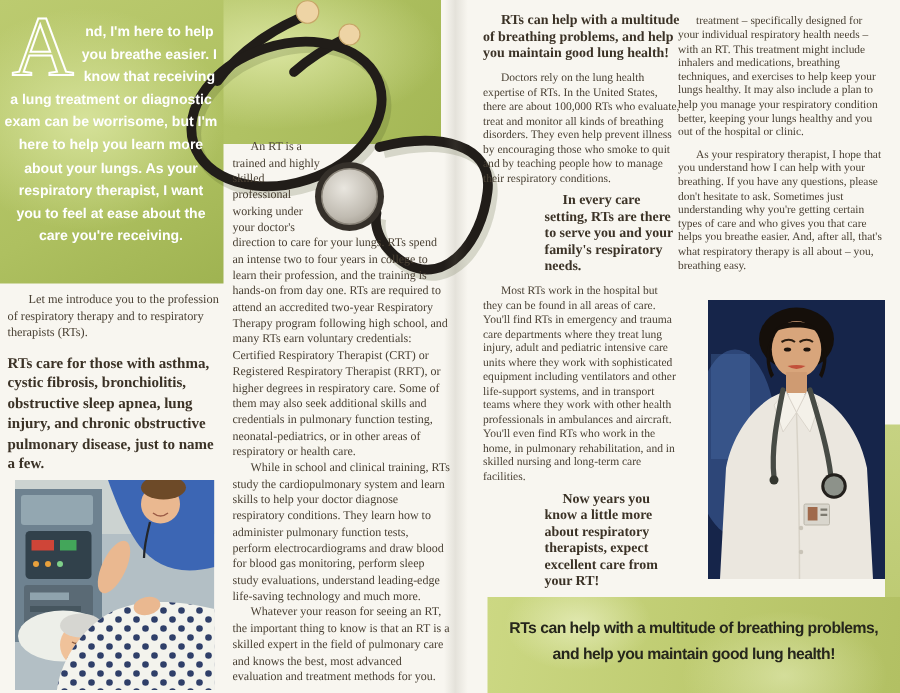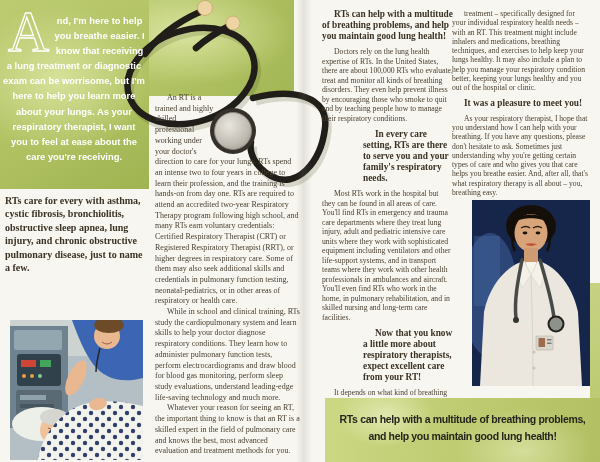--- a/index.html
+++ b/index.html
@@ -108,21 +108,22 @@
       <circle cx="130" cy="131" r="18.5" fill="url(#cpg)"></circle>
       <circle cx="130" cy="131" r="18.5" fill="none" stroke="#8c867b" stroke-width="1"></circle>
     </g>
   </svg>
 
   <div class="intro-wrap">
     <span class="dropcap">A</span>
     <p class="intro-p">nd, I'm here to help you breathe easier. I know that receiving a lung treatment or diagnostic exam can be worrisome, but I'm here to help you learn more about your lungs. As your respiratory therapist, I want you to feel at ease about the care you're receiving.</p>
   </div>
   <div class="p1-body">
-    <p class="p1-bold">RTs care for every with asthma, cystic fibrosis, bronchiolitis, obstructive sleep apnea, lung injury, and chronic obstructive pulmonary disease, just to name a few.</p>
+    <p class="p1-lead">Let me introduce you to the profession of respiratory therapy and to respiratory therapists (RTs).</p>
+    <p class="p1-bold">RTs care for those with asthma, cystic fibrosis, bronchiolitis, obstructive sleep apnea, lung injury, and chronic obstructive pulmonary disease, just to name a few.</p>
   </div>
 
   <div class="photo photo-patient" role="img" aria-label="Respiratory therapist in blue scrubs caring for an elderly patient lying in a hospital bed beside monitoring equipment">
     <svg viewBox="0 0 133 140" width="133" height="140">
       <defs>
         <pattern id="dotp" width="12" height="12" patternUnits="userSpaceOnUse">
           <circle cx="3" cy="3" r="2.2" fill="#2f3f69"></circle>
           <circle cx="9" cy="9" r="2.2" fill="#2f3f69"></circle>
         </pattern>
       </defs>
@@ -164,27 +165,26 @@
     <p>An RT is a trained and highly skilled professional working under your doctor's direction to care for your lungs. RTs spend an intense two to four years in college to learn their profession, and the training is hands-on from day one. RTs are required to attend an accredited two-year Respiratory Therapy program following high school, and many RTs earn voluntary credentials: Certified Respiratory Therapist (CRT) or Registered Respiratory Therapist (RRT), or higher degrees in respiratory care. Some of them may also seek additional skills and credentials in pulmonary function testing, neonatal-pediatrics, or in other areas of respiratory or health care.</p>
     <p>While in school and clinical training, RTs study the cardiopulmonary system and learn skills to help your doctor diagnose respiratory conditions. They learn how to administer pulmonary function tests, perform electrocardiograms and draw blood for blood gas monitoring, perform sleep study evaluations, understand leading-edge life-saving technology and much more.</p>
     <p>Whatever your reason for seeing an RT, the important thing to know is that an RT is a skilled expert in the field of pulmonary care and knows the best, most advanced evaluation and treatment methods for you.</p>
   </div>
 
   <div class="p3-col">
     <p class="col-head">RTs can help with a multitude of breathing problems, and help you maintain good lung health!</p>
     <p>Doctors rely on the lung health expertise of RTs. In the United States, there are about 100,000 RTs who evaluate, treat and monitor all kinds of breathing disorders. They even help prevent illness by encouraging those who smoke to quit and by teaching people how to manage their respiratory conditions.</p>
     <p class="col-head mt">In every care setting, RTs are there to serve you and your family's respiratory needs.</p>
     <p>Most RTs work in the hospital but they can be found in all areas of care. You'll find RTs in emergency and trauma care departments where they treat lung injury, adult and pediatric intensive care units where they work with sophisticated equipment including ventilators and other life-support systems, and in transport teams where they work with other health professionals in ambulances and aircraft. You'll even find RTs who work in the home, in pulmonary rehabilitation, and in skilled nursing and long-term care facilities.</p>
-    <p class="col-head mt">Now that you know a little more about respiratory therapists, expect excellent care from your RT!</p>
+    <p class="col-head mt">Now years you know a little more about respiratory therapists, expect excellent care from your RT!</p>
     <p>It depends on what kind of breathing problem you have, but mostly your RT will measure your lung capacity and collect blood samples to determine how healthy your lungs are and what possible treatments you may need. If your doctor diagnoses a respiratory problem, you may begin</p>
   </div>
 
   <div class="p4-col">
     <p>treatment – specifically designed for your individual respiratory health needs – with an RT. This treatment might include inhalers and medications, breathing techniques, and exercises to help keep your lungs healthy. It may also include a plan to help you manage your respiratory condition better, keeping your lungs healthy and you out of the hospital or clinic.</p>
-    <p class="col-head">It was a pleasure to meet you!</p>
     <p>As your respiratory therapist, I hope that you understand how I can help with your breathing. If you have any questions, please don't hesitate to ask. Sometimes just understanding why you're getting certain types of care and who gives you that care helps you breathe easier. And, after all, that's what respiratory therapy is all about – you, breathing easy.</p>
   </div>
 
   <div class="photo photo-therapist" role="img" aria-label="Smiling respiratory therapist in a white lab coat with a stethoscope and ID badge">
     <svg viewBox="0 0 118 186" width="118" height="186">
       <rect width="118" height="186" fill="#16254a"></rect>
       <ellipse cx="18" cy="95" rx="28" ry="62" fill="#41639f" opacity="0.55"></ellipse>
       <rect x="2" y="36" width="26" height="70" fill="#4a6fa8" opacity="0.35"></rect>
 
       <ellipse cx="59" cy="26" rx="25" ry="21" fill="#150f0a"></ellipse>

